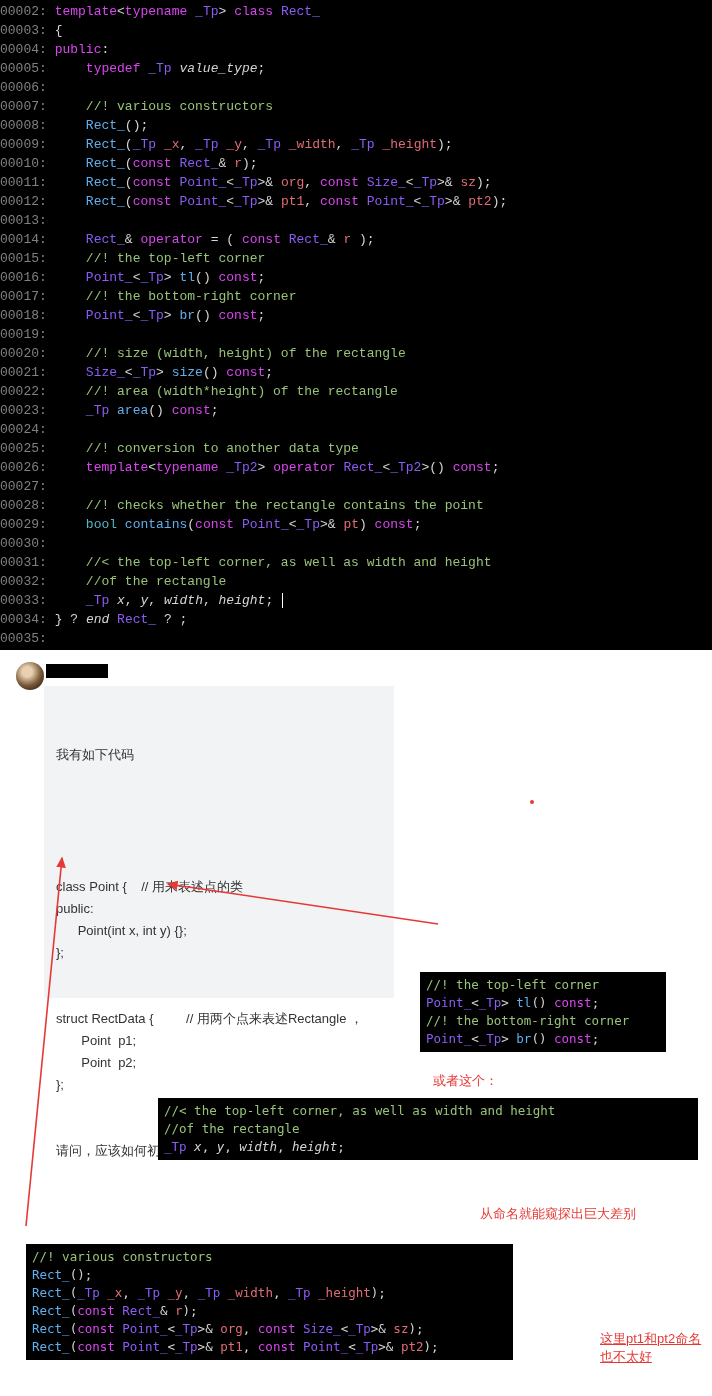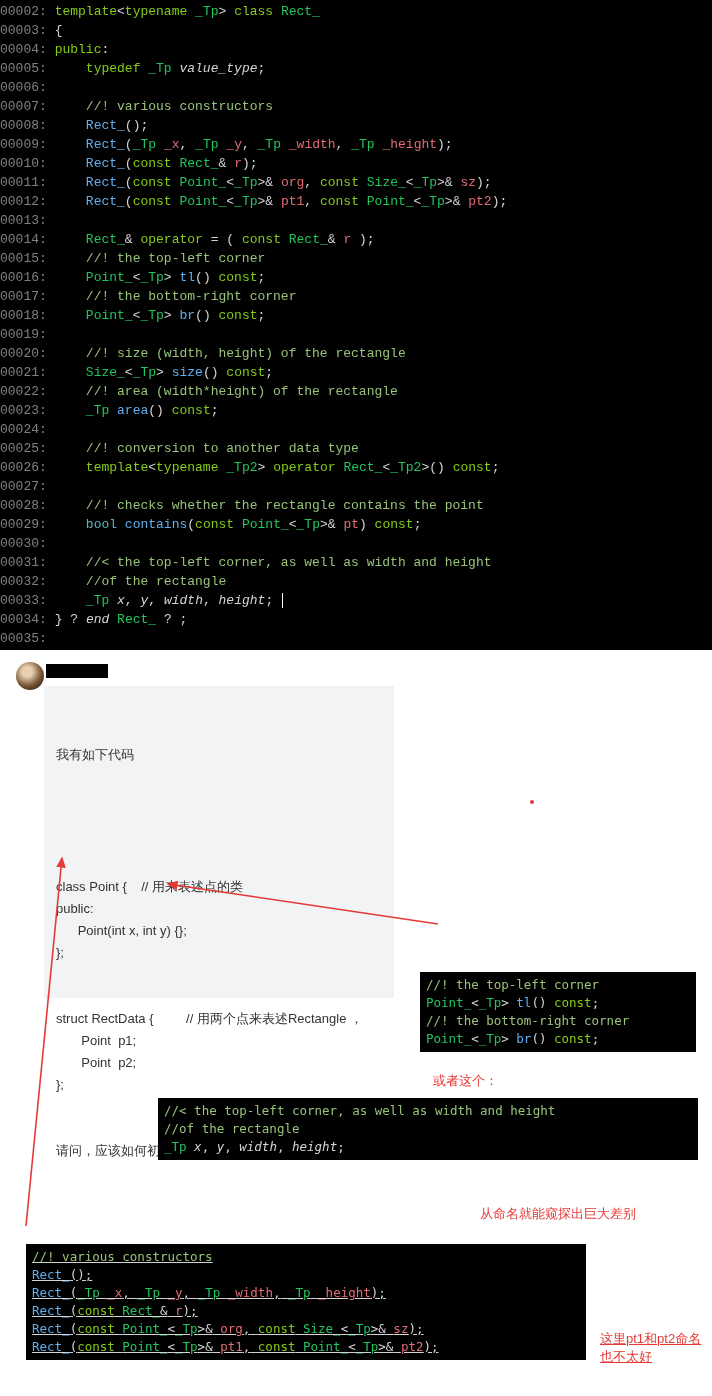--- a/index.html
+++ b/index.html
@@ -8,23 +8,23 @@
   .code-dark {
     background: #000;
     font-size: 13px;
     line-height: 19px;
     padding: 2px 0;
     white-space: pre;
     color: #d4d4d4;
     overflow: hidden;
   }
   .ln { color: #808080; }
-  .kw { color: #84cc16; }
+  .kw { color: #d946ef; }
   .kw2 { color: #56b6c2; }
-  .ty { color: #22c55e; text-align: center; }
+  .ty { color: #8b5cf6; text-align: center; }
   .id { color: #d4d4d4; font-style: italic; }
   .fn { color: #61afef; }
   .op { color: #d4d4d4; }
   .cm { color: #98c379; }
   .pm { color: #e06c75; }
   .code-dark .cursor { border-left: 1px solid #fff; margin-left:1px; }
 
   .forum {
     position: relative;
     background: #fff;
@@ -47,23 +47,23 @@
 
   .red { color: #e53935; font-size: 13px; line-height: 18px; position:absolute; }
   .ann1 { top:262px; left:440px; width:250px; }
   .ann2 { top:422px; left:433px; width:100px; }
   .ann3 { top:555px; left:480px; width:220px; }
   .ann4 { top:570px; left:8px; width:400px; }
   .ann5 { top:680px; left:600px; width:110px;text-decoration:underline; }
   .red-dot { position:absolute; top:150px; left:530px; width:4px; height:4px; background:#e53935; border-radius:50%; }
 
   .snip { position:absolute; background:#000; font-family: Consolas, Monaco, monospace; font-size:12.5px; line-height:18px; white-space:pre; padding:4px 6px; color:#d4d4d4; }
-  .snip1 { top:322px; left:420px; width:276px; }
+  .snip1 { top:322px; left:420px; width:246px; }
   .snip2 { top:448px; left:158px; width:540px; }
-  .snip3 { top:594px; left:26px; width:560px;text-decoration:underline; }
+  .snip3 { top:594px; left:26px; width:487px; }
 
   svg.arrow { position:absolute; pointer-events:none; }
 </style>
 </head>
 <body>
 
 <div class="code-dark" id="main-code"><span class="ln">00002:</span> <span class="kw">template</span><span class="op">&lt;</span><span class="kw">typename</span> <span class="ty">_Tp</span><span class="op">&gt;</span> <span class="kw">class</span> <span class="ty">Rect_</span>
 <span class="ln">00003:</span> <span class="op">{</span>
 <span class="ln">00004:</span> <span class="kw">public</span><span class="op">:</span>
 <span class="ln">00005:</span>     <span class="kw">typedef</span> <span class="ty">_Tp</span> <span class="id">value_type</span><span class="op">;</span>

